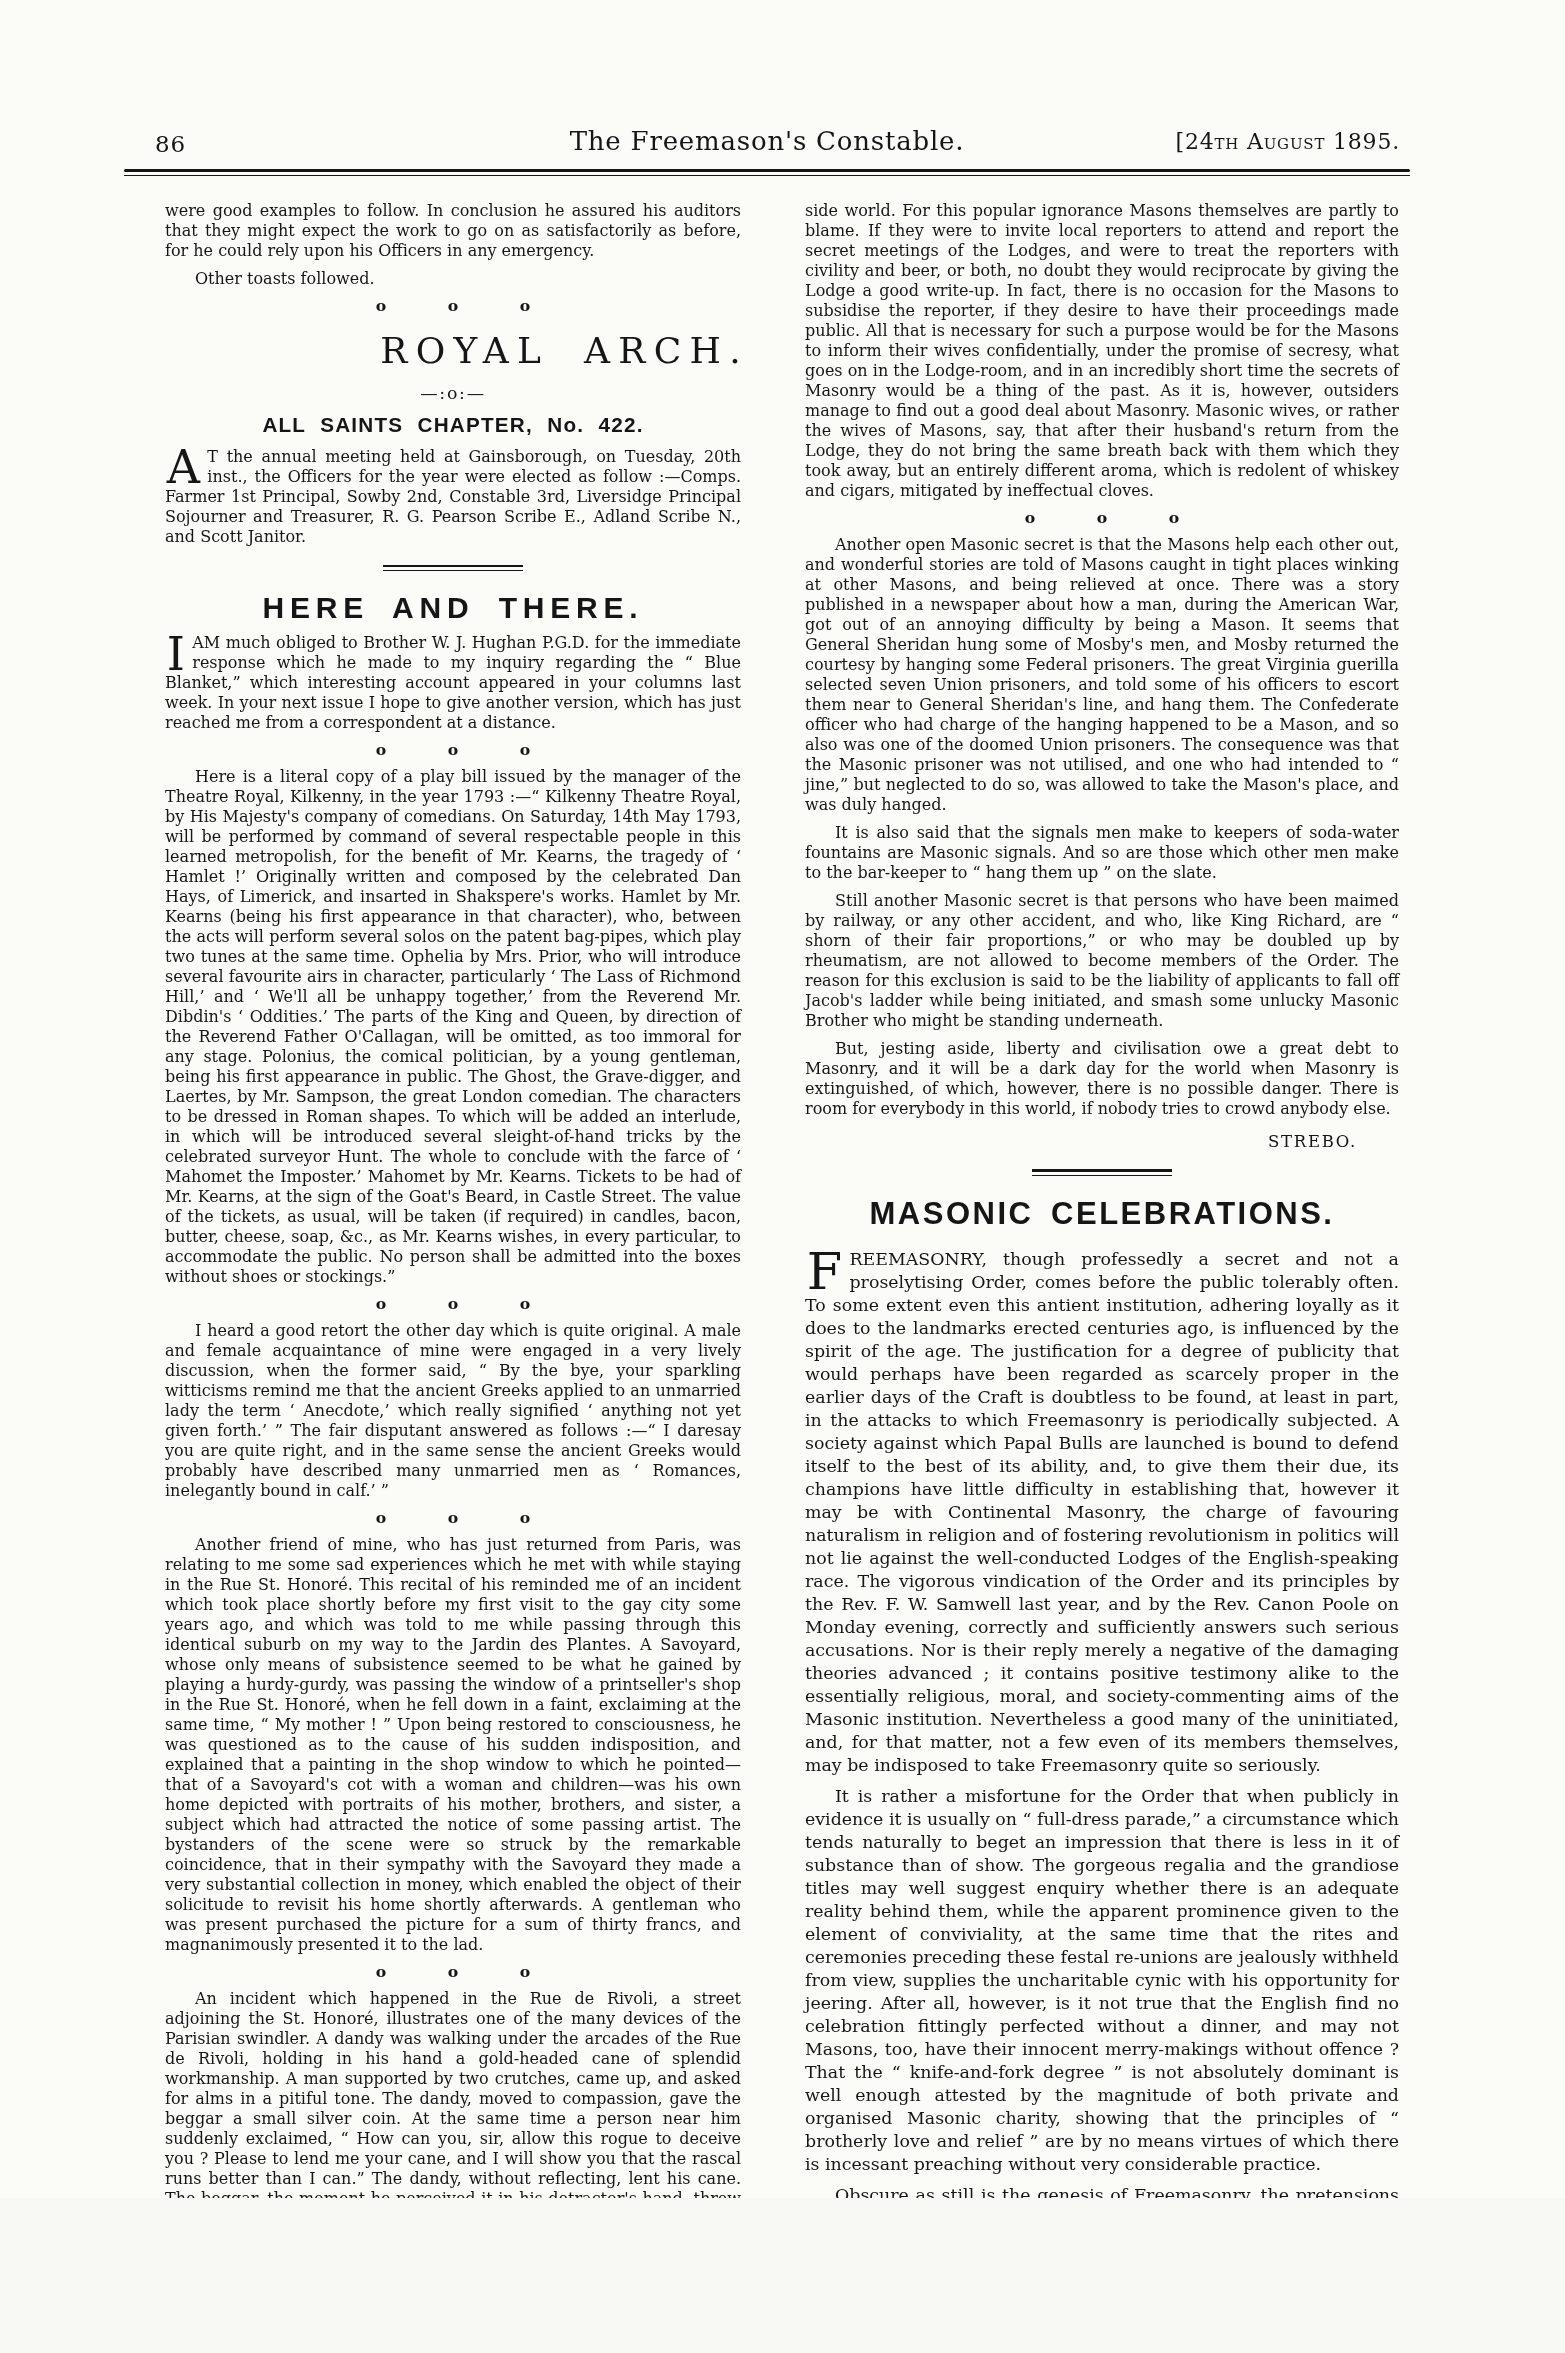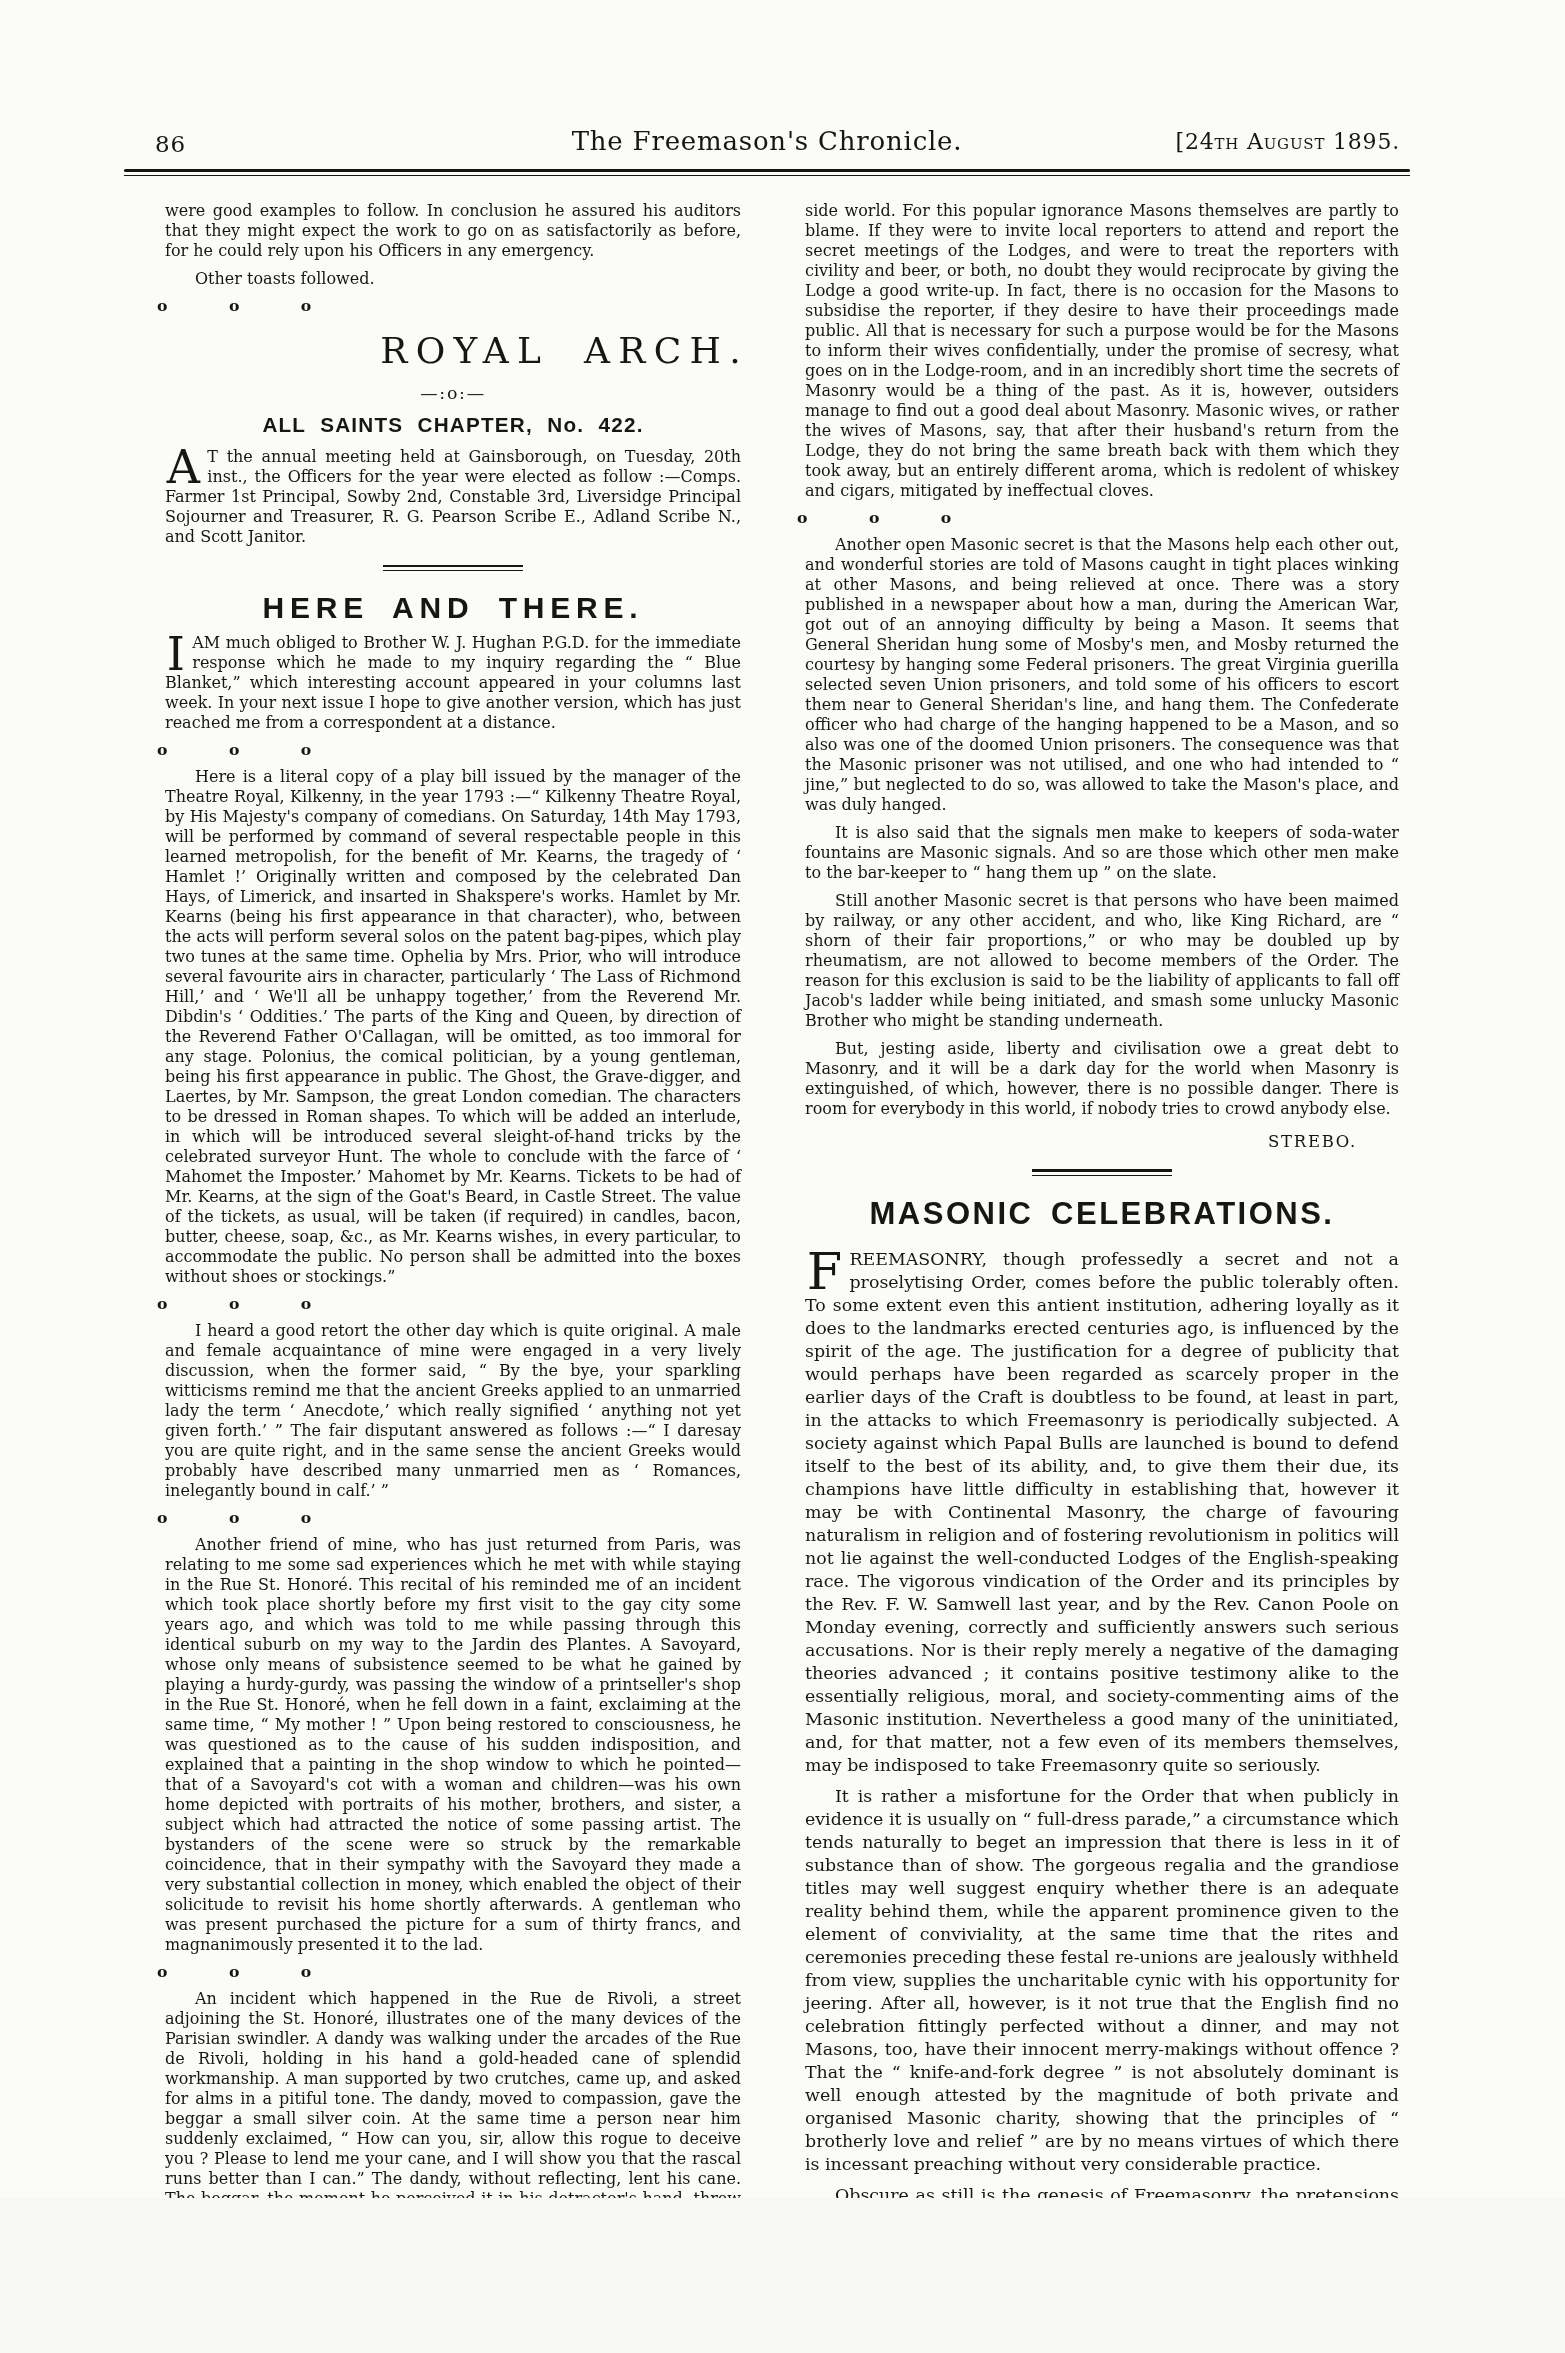--- a/index.html
+++ b/index.html
@@ -27,21 +27,21 @@
   .col-left  { width:592px; }
   .col-right { width:610px; }
 
   p.body { margin:8px; font-size:16px; line-height:20px; text-align:justify; text-indent:30px; }
   p.noindent { text-indent:0; }
   p.fulljust { text-align-last:justify; }
 
   
   .lead p.body { font-size:17.4px; line-height:23px; }
 
-  .ooo { text-align:left; margin:6.6px 0 7.4px; font-size:15.7px; font-weight:bold; line-height:18px; }
+  .ooo { text-align:center; margin:6.6px 0 7.4px; font-size:15.7px; font-weight:bold; line-height:18px; }
   .ooo span { word-spacing:56px; }
 
   .royal-heading { margin:16.5px 0 0; text-align:right; font-weight:normal;
     font-size:36px; line-height:38px; letter-spacing:8.3px; word-spacing:15px; }
   .motif { text-align:center; font-size:17.4px; letter-spacing:1.7px; margin:13.2px 0 10px; }
   .chapter-heading { margin:6.6px 0 10px; text-align:center;
     font-family:"Liberation Sans", sans-serif; font-weight:700;
     font-size:20.7px; letter-spacing:1.2px; word-spacing:7.4px; }
 
   .section-heading { text-align:center; font-family:"Liberation Sans", sans-serif;
@@ -59,21 +59,21 @@
   .signature { text-align:right; padding-right:50px; font-size:16.5px;
     letter-spacing:1.7px; margin:13.2px 0 3.3px; }
 </style>
 </head>
 <body>
 
 <div class="page">
 
   <div class="masthead">
     <span class="page-num">86</span>
-    <span class="mast-title">The Freemason's Chronicle.</span>
+    <span class="mast-title">The Freemason's Constable.</span>
     <span class="mast-date">[24th August 1895.</span>
   </div>
   <div class="head-rule">
     <div class="hr-thick"></div>
     <div class="hr-thin"></div>
   </div>
 
   <div class="columns">
 
     <div class="col col-left">

